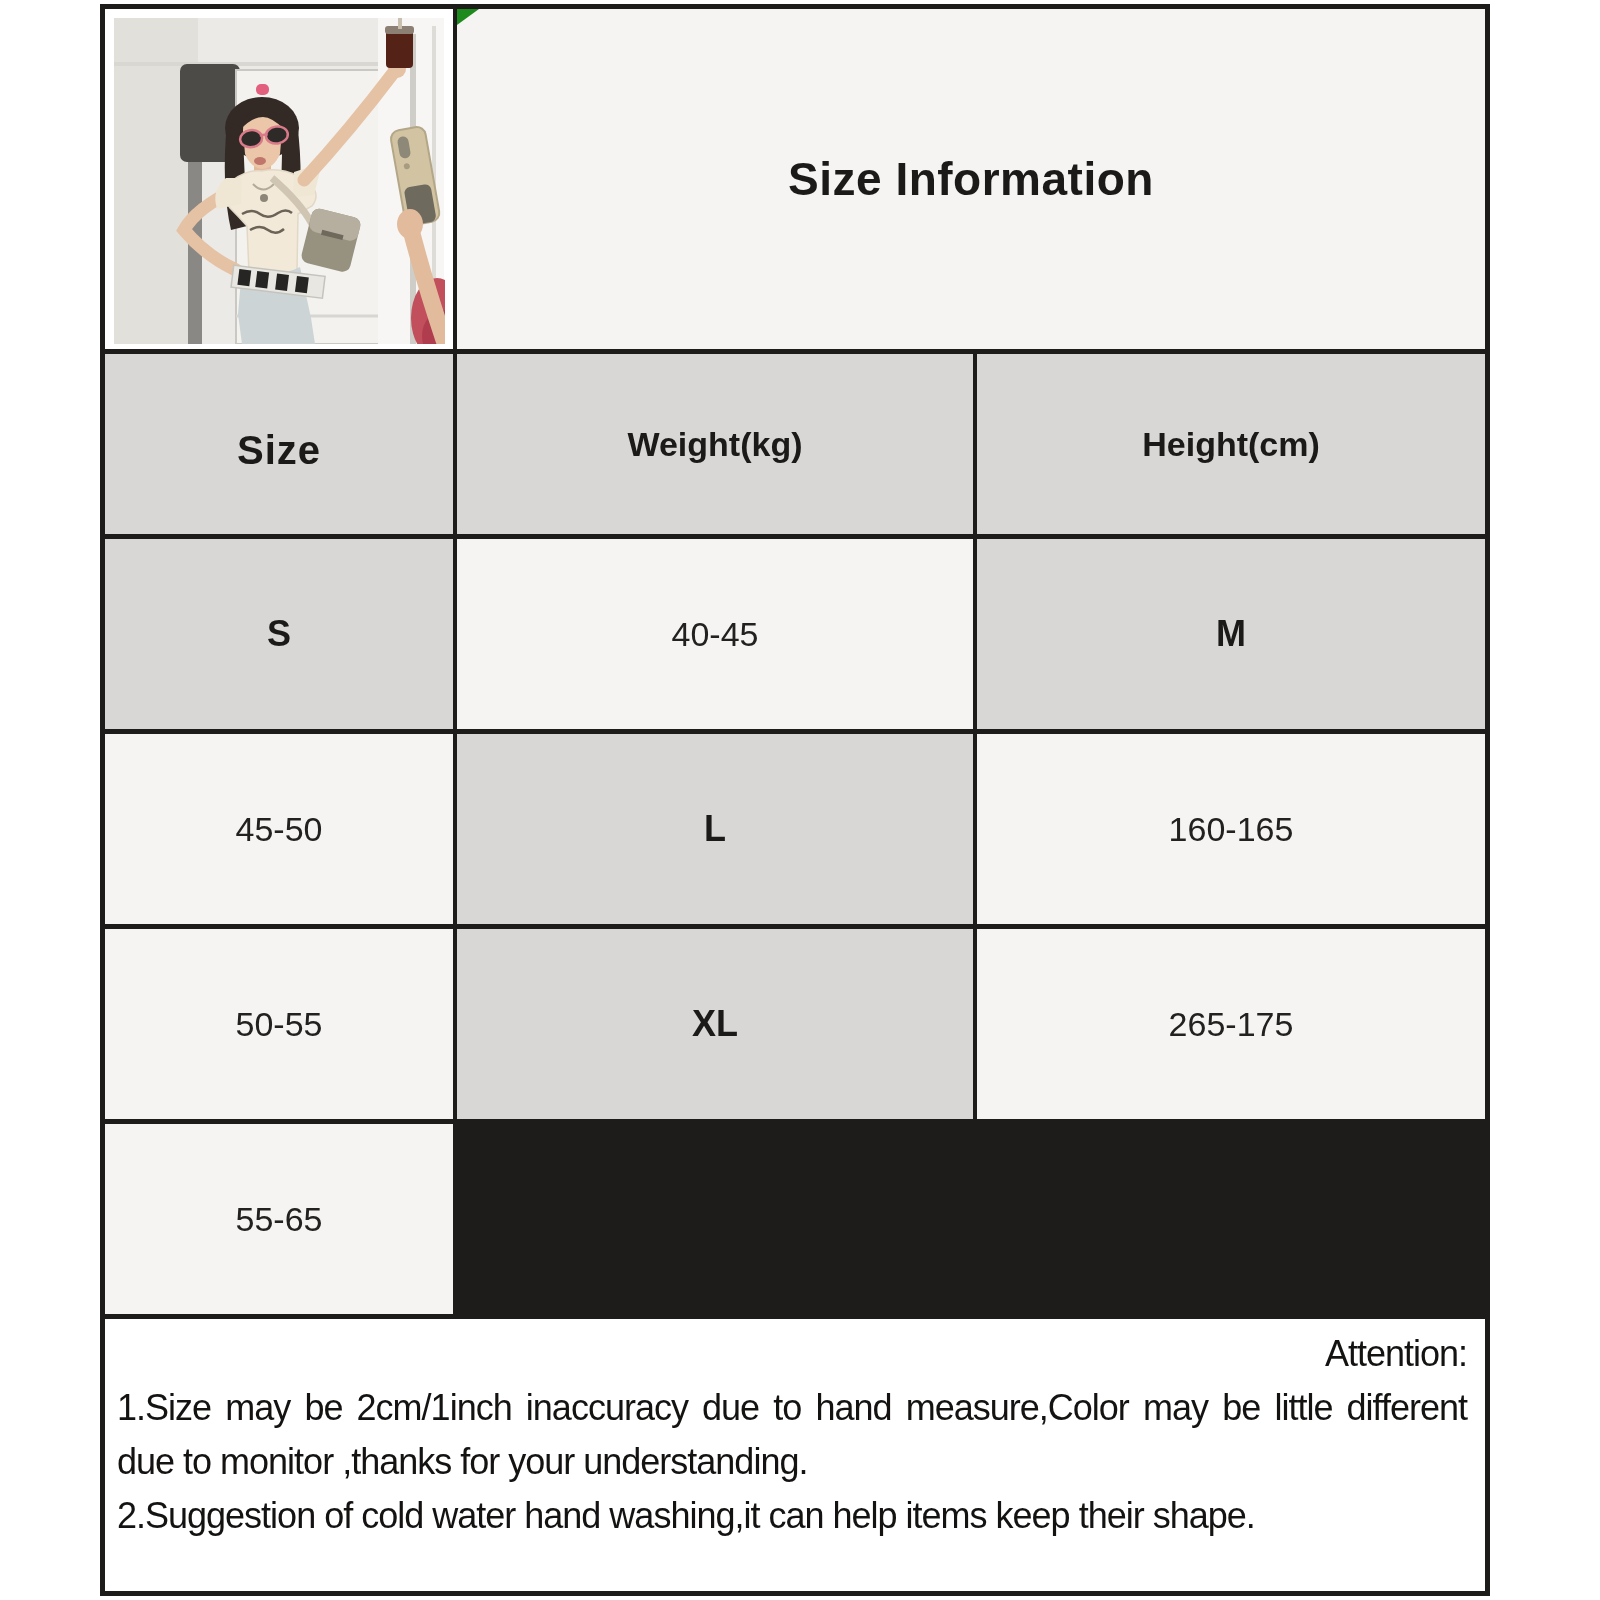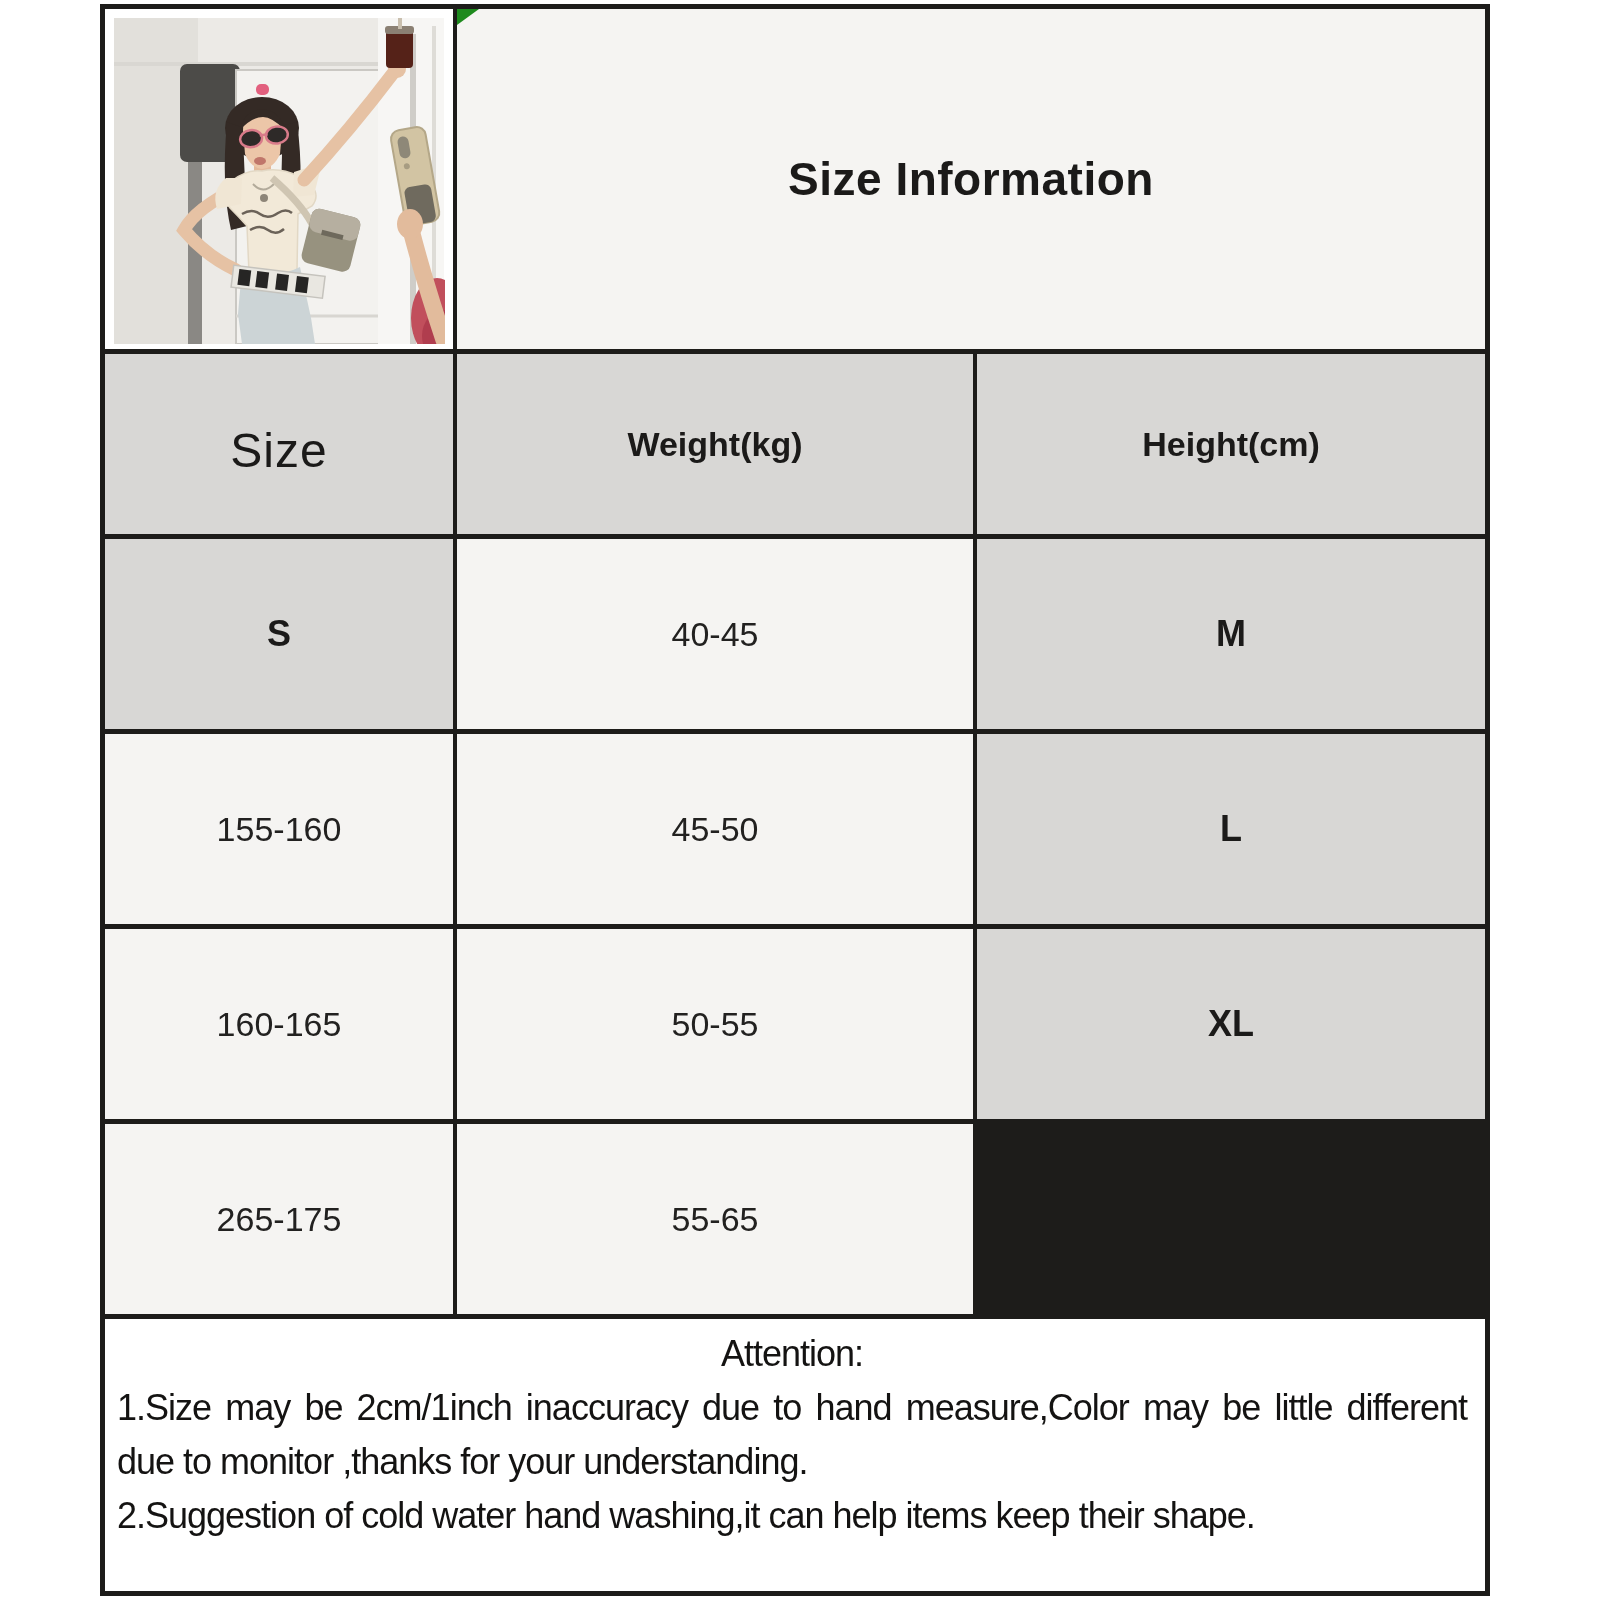--- a/index.html
+++ b/index.html
@@ -22,30 +22,30 @@
 
   .photo-cell{grid-column:1;grid-row:1;position:relative;}
   .photo-cell svg{display:block;margin:4px auto 0 auto;}
 
   .title-cell{grid-column:2 / span 2;grid-row:1;position:relative;}
   .title-text{font-size:46px;font-weight:bold;letter-spacing:.5px;}
 
   .corner-marker{position:absolute;left:0;top:0;width:0;height:0;
     border-top:16px solid #1e8a1e;border-right:22px solid transparent;}
 
-  .hdr-size{font-size:48px;font-weight:normal;letter-spacing:1px;margin-top:12px;}
+  .hdr-size{font-size:40px;font-weight:bold;letter-spacing:1px;margin-top:12px;}
   .hdr-col{font-size:34px;font-weight:bold;}
   .row-label{font-size:36px;font-weight:bold;}
   .row-value{font-size:34px;font-weight:400;color:#222120;}
 
   .attention-cell{grid-column:1 / span 3;grid-row:7;background:#ffffff;
     display:block;box-sizing:border-box;padding:8px 18px 0 12px;}
   .attention-cell p{margin:0;font-size:36px;line-height:54px;letter-spacing:-1px;
     text-align:justify;color:#141312;}
-  .attention-cell .att-head{text-align:center;}
+  .attention-cell .att-head{text-align:right;}
 </style>
 </head>
 <body>
 
 <div class="page">
   <div class="size-table">
 
     <div class="cell white photo-cell">
       <svg width="332" height="326" viewBox="0 0 330 326" aria-hidden="true">
 
@@ -151,23 +151,20 @@
       <span class="row-label">S</span>
     </div>
     <div class="cell light">
       <span class="row-value">40-45</span>
     </div>
 
     <div class="cell gray">
       <span class="row-label">M</span>
     </div>
     <div class="cell light">
-      <span class="row-value">155-160</span>
-    </div>
-    <div class="cell light">
       <span class="row-value">45-50</span>
     </div>
 
     <div class="cell gray">
       <span class="row-label">L</span>
     </div>
     <div class="cell light">
       <span class="row-value">160-165</span>
     </div>
     <div class="cell light">

